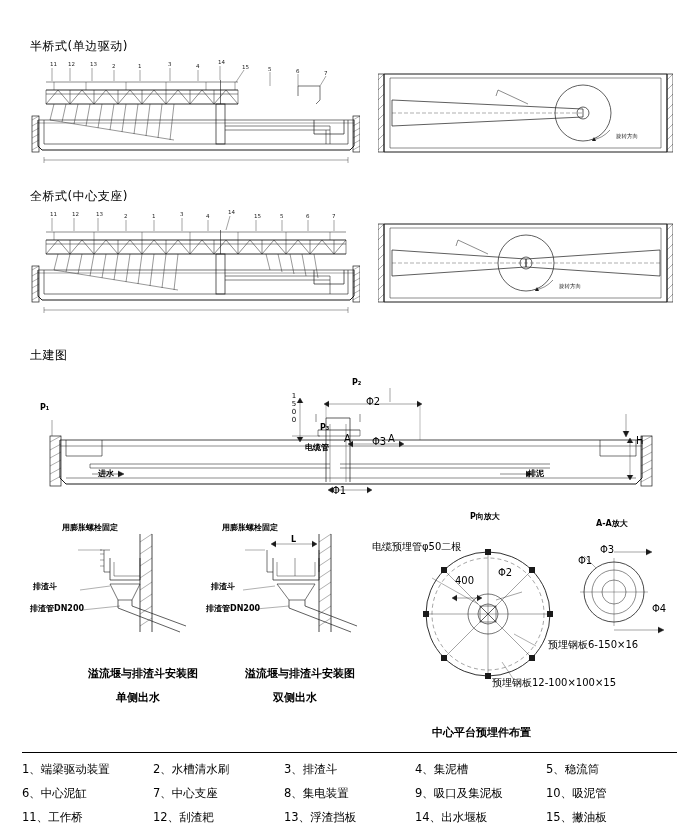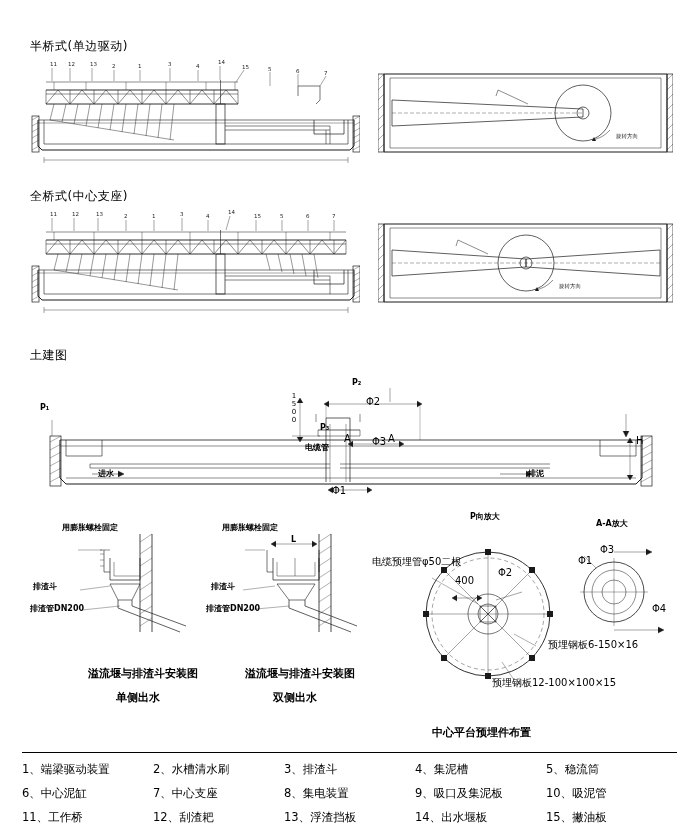--- a/index.html
+++ b/index.html
@@ -587,21 +587,21 @@
 
         <line x1="78" y1="58" x2="104" y2="50" stroke-width="0.4"></line>
 
         <path d="M14 36 L60 62" stroke-width="0.35"></path>
         <path d="M118 104 L96 92" stroke-width="0.35"></path>
         <path d="M96 138 L84 120" stroke-width="0.35"></path>
       </g>
     </svg>
   </div>
   <div class="lbl s8 b" style="left:458px;top:513px;padding-left:12px;">P向放大</div>
-  <div class="lbl" style="left:372px;top:557px;text-align:right;">电缆预埋管φ50二根</div>
+  <div class="lbl" style="left:372px;top:542px;text-align:right;">电缆预埋管φ50二根</div>
   <div class="lbl" style="left:455px;top:576px;">400</div>
   <div class="lbl" style="left:498px;top:568px;">Φ2</div>
   <div class="lbl" style="left:548px;top:640px;">预埋钢板6-150×16</div>
   <div class="lbl" style="left:492px;top:678px;">预埋钢板12-100×100×15</div>
   <div class="lbl s9 b" style="left:432px;top:727px;">中心平台预埋件布置</div>
 
   <div class="dw" style="left:566px;top:548px;">
     <svg width="110" height="90" viewBox="0 0 110 90">
       <g stroke="#1a1a1a" fill="none" stroke-width="0.7">
         <circle cx="48" cy="44" r="30" stroke-width="0.8"></circle>

